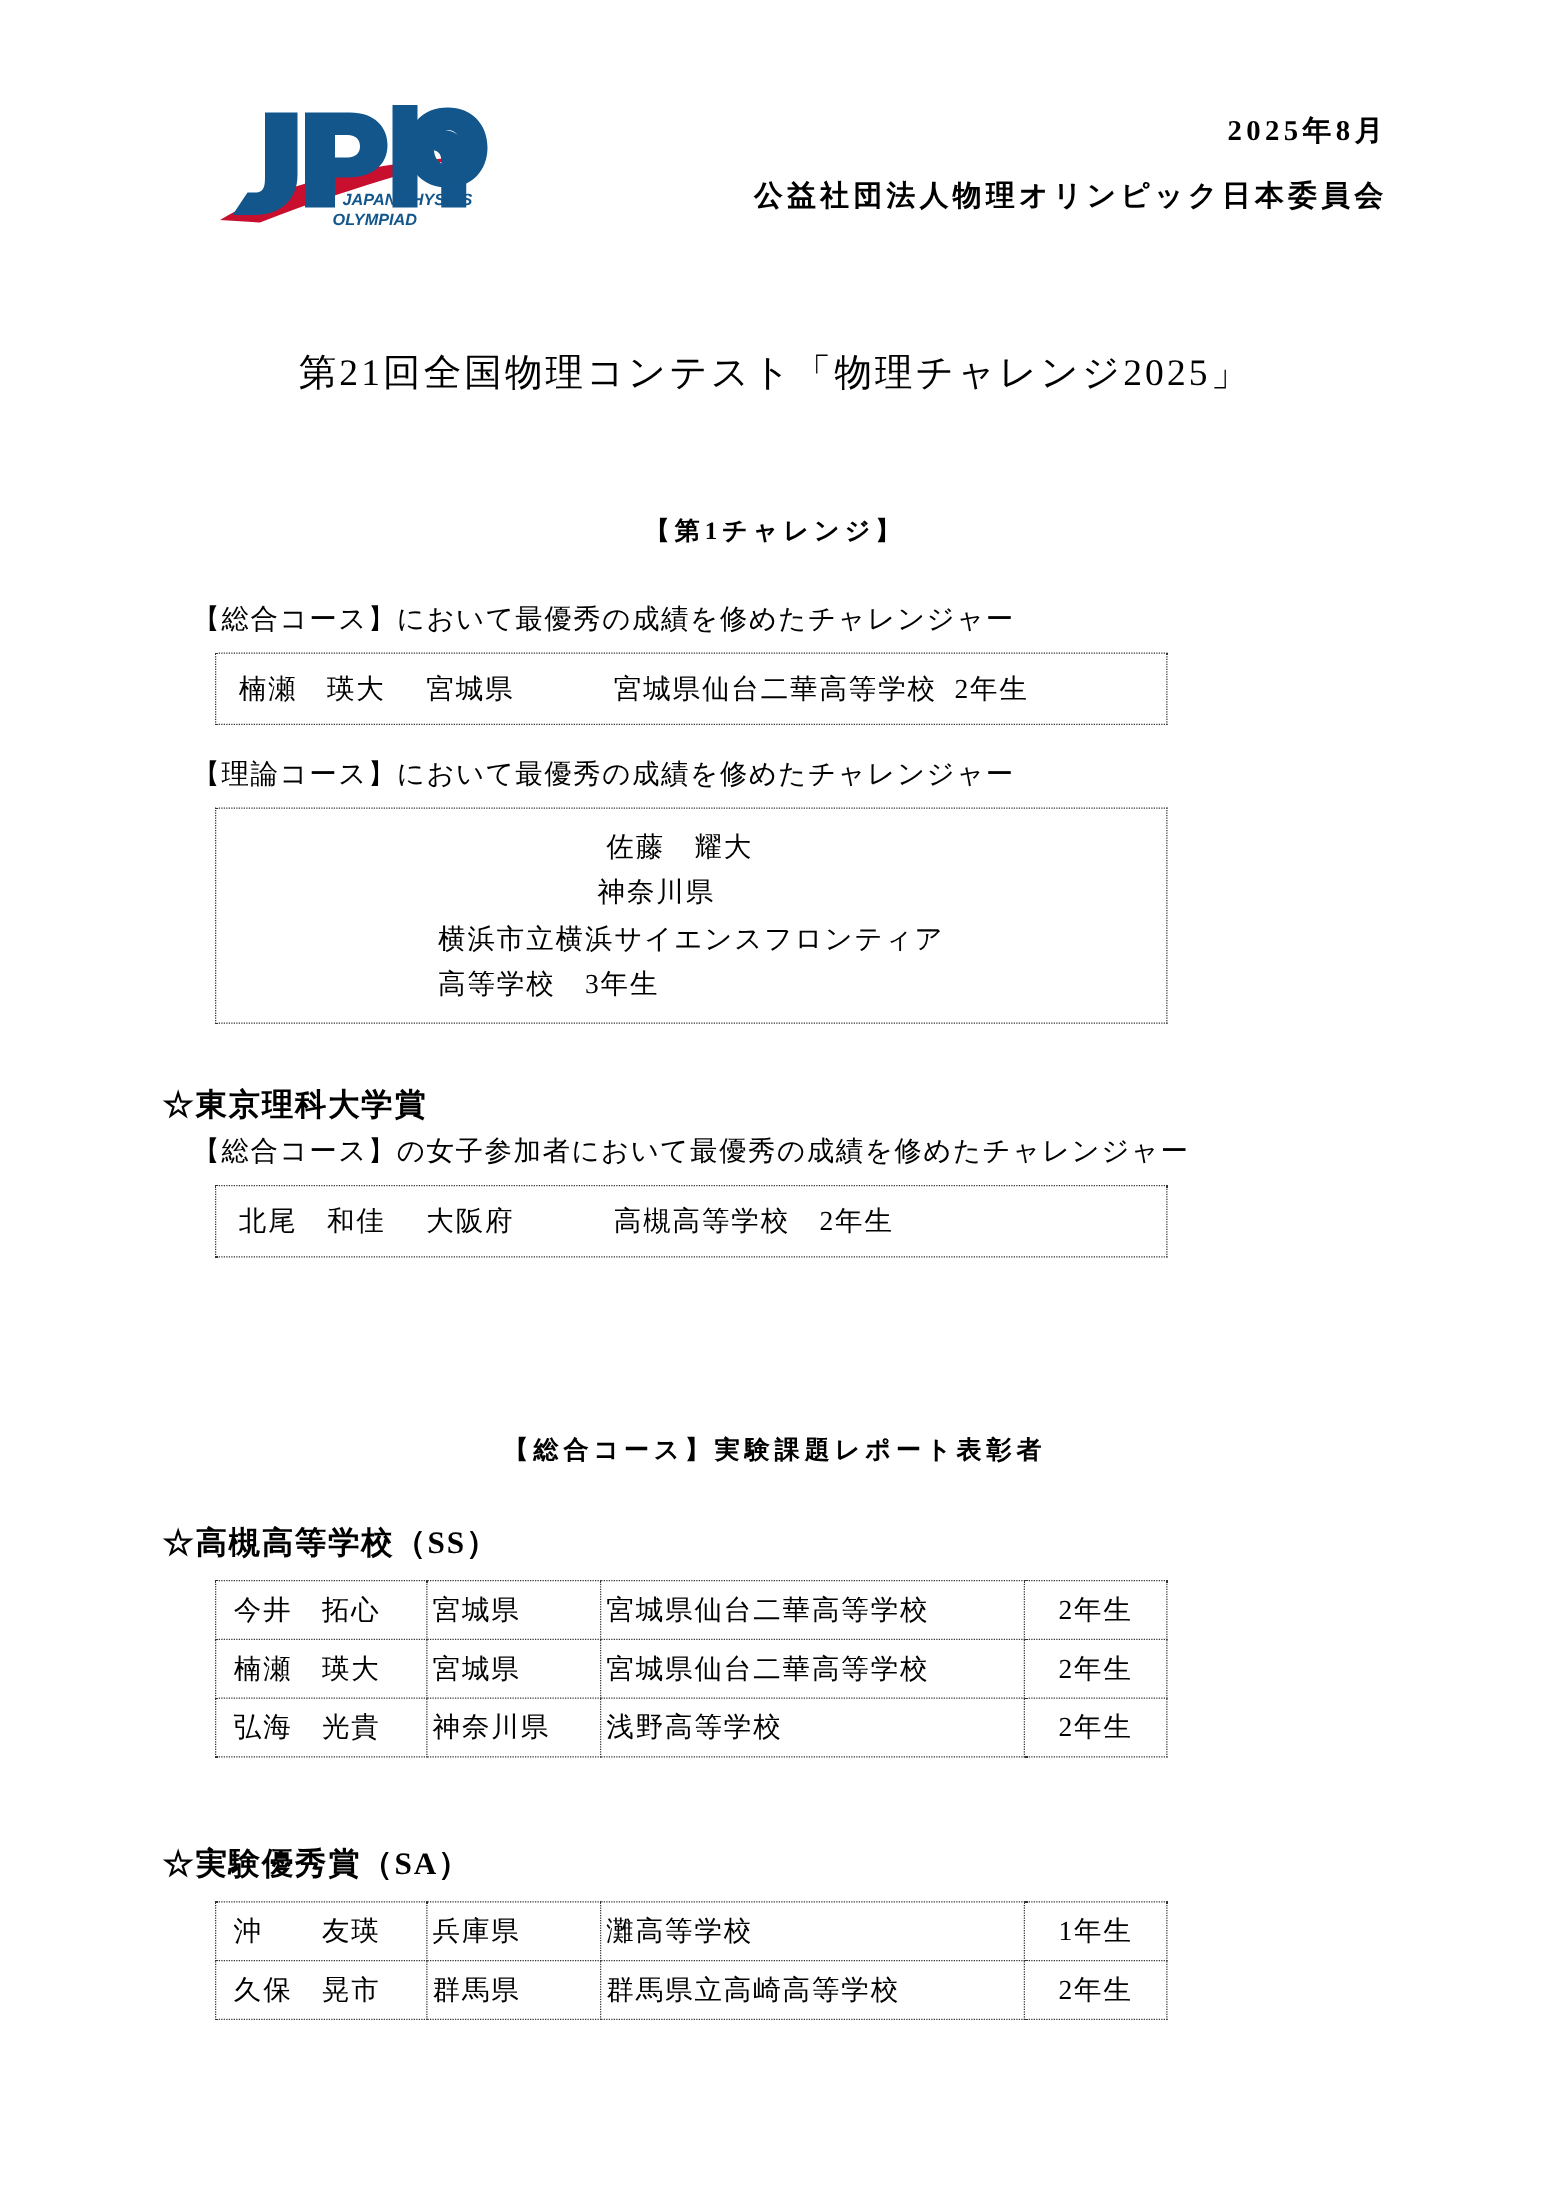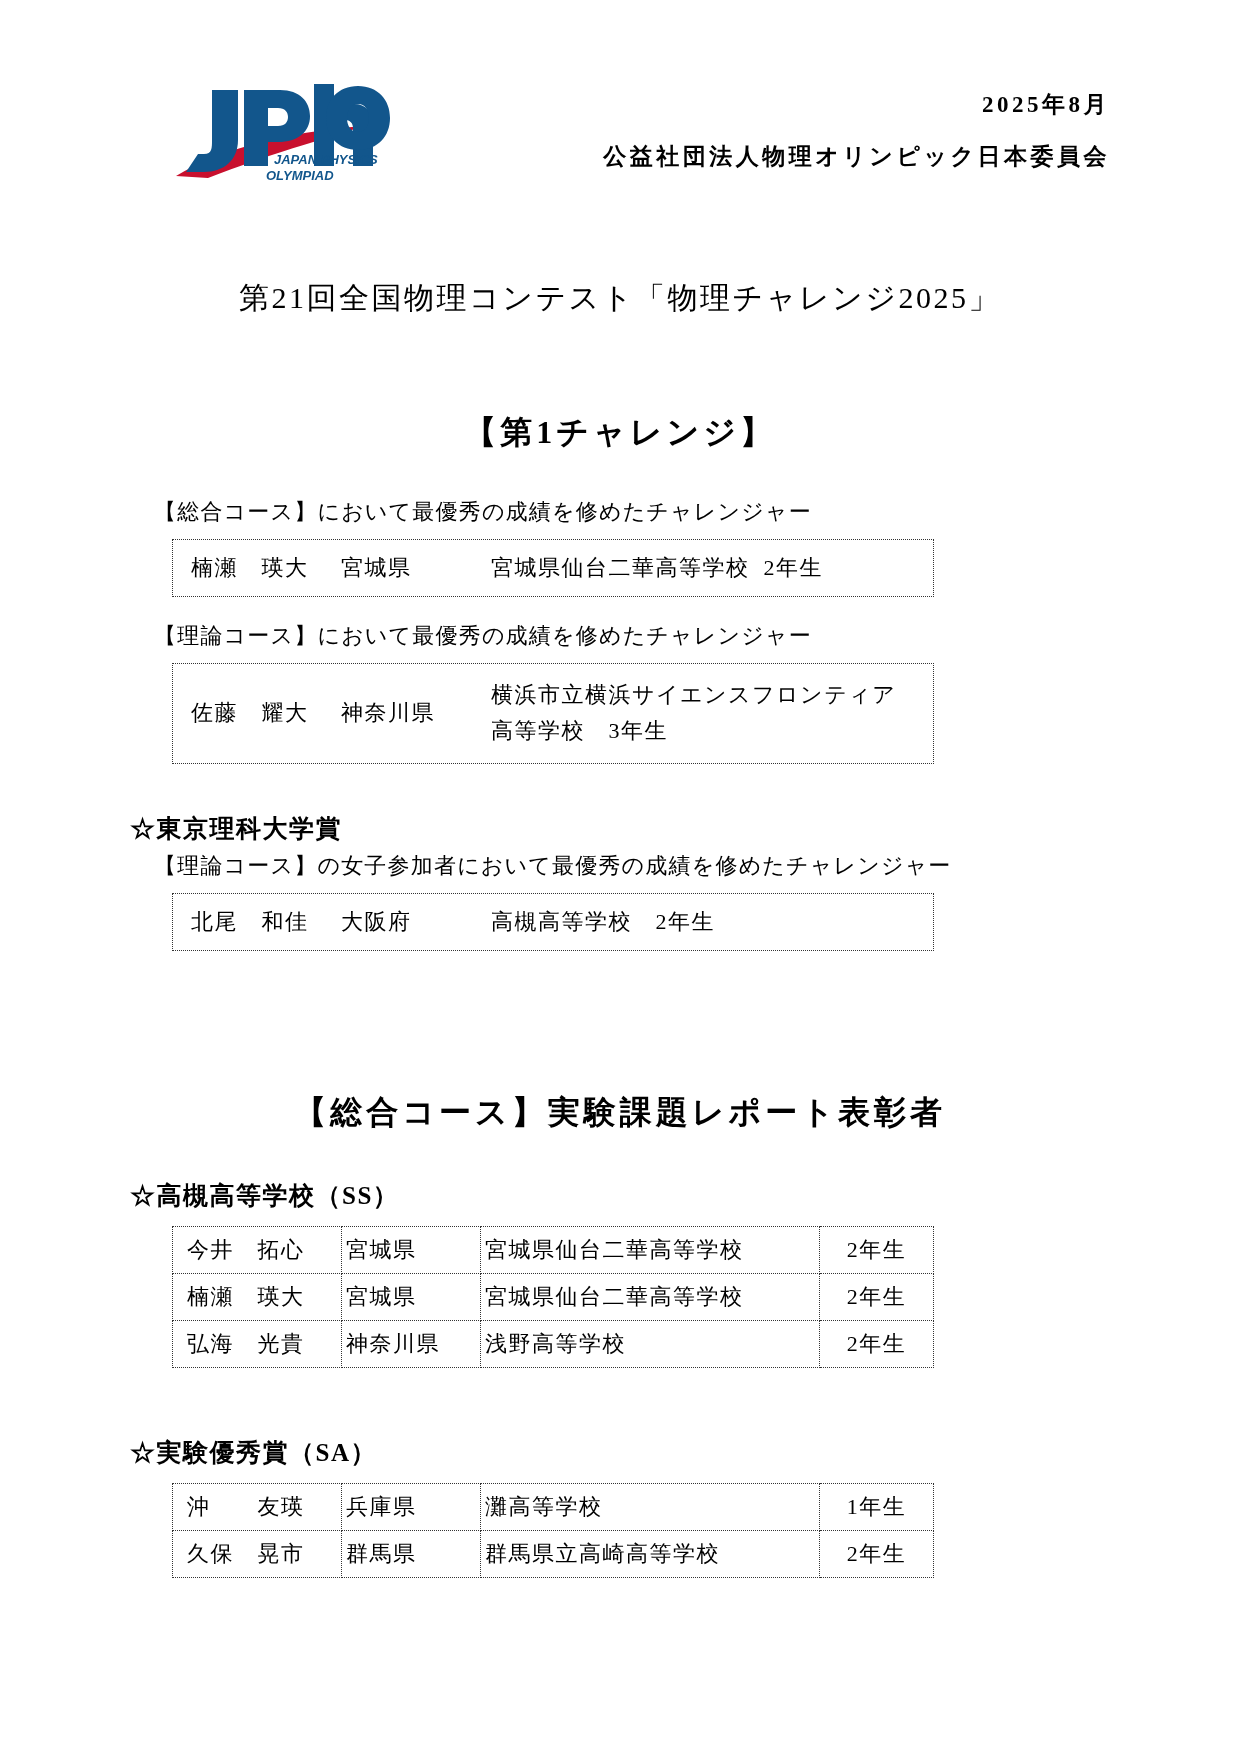--- a/index.html
+++ b/index.html
@@ -64,21 +64,21 @@
   .doc-title {
     text-align: center;
     font-size: 30px;
     letter-spacing: 2.5px;
     margin-top: 82px;
     white-space: nowrap;
   }
 
   .section-title {
     text-align: center;
-    font-size: 32px;
+    font-size: 20px;
     font-weight: bold;
     letter-spacing: 4px;
     margin-top: 92px;
   }
 
   
   .award {
     margin-top: 42px;
   }
   .award-heading {
@@ -117,21 +117,21 @@
   .tbl .c-pref   { width: 130px; }
   .tbl .c-school { width: 100%; }
   .tbl .c-grade  { width: 105px; text-align: center; }
   .row-inline {
     display: flex;
     align-items: center;
   }
   .cell-name   { min-width: 150px; padding-left: 14px; }
   .cell-pref   { min-width: 150px; }
   .cell-school { }
-  .two-line { line-height: 1.65; }
+  .two-line { line-height: 1.65; flex-direction: column; }
 
   .award-block-gap { margin-top: 48px; }
 
   .tbl-lines td { padding: 8px 4px; }
 </style>
 </head>
 <body>
 
 <div class="page">
 
@@ -203,21 +203,21 @@
             </span>
           </div>
         </td>
       </tr>
     </tbody>
       </table>
   </div>
 
   <div class="award award-block-gap">
     <div class="award-heading">☆東京理科大学賞</div>
-    <div class="award-desc">【理論コース】の女子参加者において最優秀の成績を修めたチャレンジャー</div>
+    <div class="award-desc">【総合コース】の女子参加者において最優秀の成績を修めたチャレンジャー</div>
 
     <table class="tbl single">
       <tbody>
           <tr>
         <td>
           <div class="row-inline">
             <span class="cell-name">北尾　和佳</span>
             <span class="cell-pref">大阪府</span>
             <span class="cell-school">高槻高等学校　2年生</span>
           </div>

